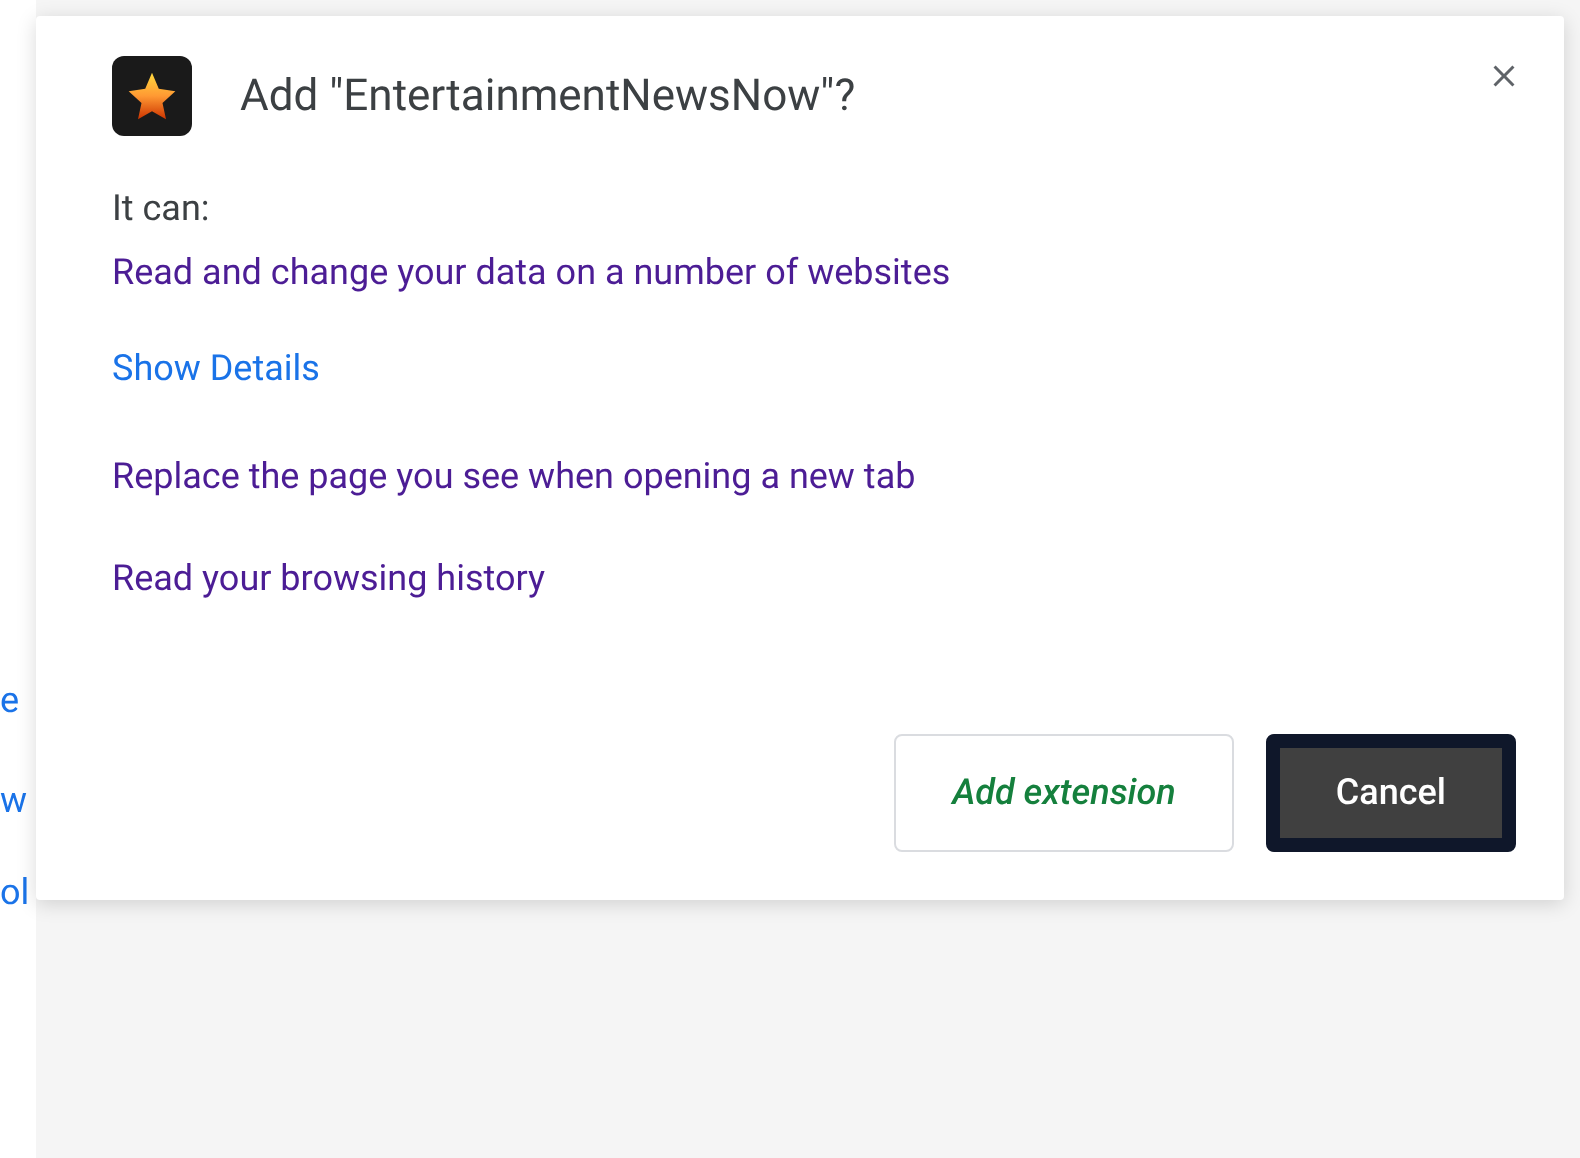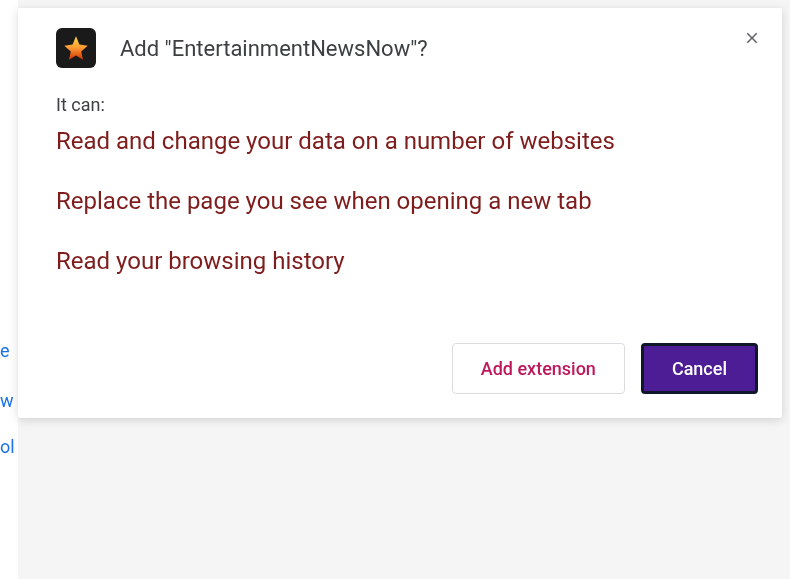--- a/index.html
+++ b/index.html
@@ -122,22 +122,22 @@
     }
     
     .it-can {
       font-size: 18px;
       color: #3c4043;
       margin-bottom: 8px;
       margin-top: 10px;
     }
     
     .permission {
-      font-size: 24px;
-      color: #7f1d1d;
+      font-size: 18px;
+      color: #4c1d95;
       margin-bottom: 24px;
       line-height: 1.5;
     }
     
     .show-details {
       color: #1a73e8;
       font-size: 18px;
       cursor: pointer;
       margin-bottom: 30px;
     }
@@ -153,28 +153,29 @@
       padding: 12px 28px;
       font-size: 18px;
       font-weight: 500;
       border-radius: 4px;
       cursor: pointer;
       font-family: inherit;
     }
     
     .btn-secondary {
       background: #fff;
-      color: #be185d;
+      color: #15803d;
       border: 1px solid #dadce0;
+      font-style: italic;
     }
     
     .btn-primary {
-      background: #4c1d95;
+      background: #404040;
       color: #fff;
-      border: 3px solid #0f172a;
+      border: 7px solid #0f172a;
     }
     
     .edge-left {
       position: absolute;
       left: 0;
       top: 0;
       bottom: 0;
       width: 18px;
       background: #fff;
       z-index: 0;
@@ -221,20 +222,21 @@
       <svg width="18" height="18" viewBox="0 0 24 24">
         <path fill="#5f6368" d="M19 6.41L17.59 5 12 10.59 6.41 5 5 6.41 10.59 12 5 17.59 6.41 19 12 13.41 17.59 19 19 17.59 13.41 12z"></path>
       </svg>
     </div>
   </div>
 
   <div class="dialog-body">
     <div class="scroll-container">
       <div class="it-can">It can:</div>
       <div class="permission">Read and change your data on a number of websites</div>
+      <div class="show-details">Show Details</div>
       <div class="permission">Replace the page you see when opening a new tab</div>
       <div class="permission">Read your browsing history</div>
     </div>
   </div>
 
   <div class="dialog-footer">
     <button class="btn btn-secondary">Add extension</button>
     <button class="btn btn-primary">Cancel</button>
   </div>
 

